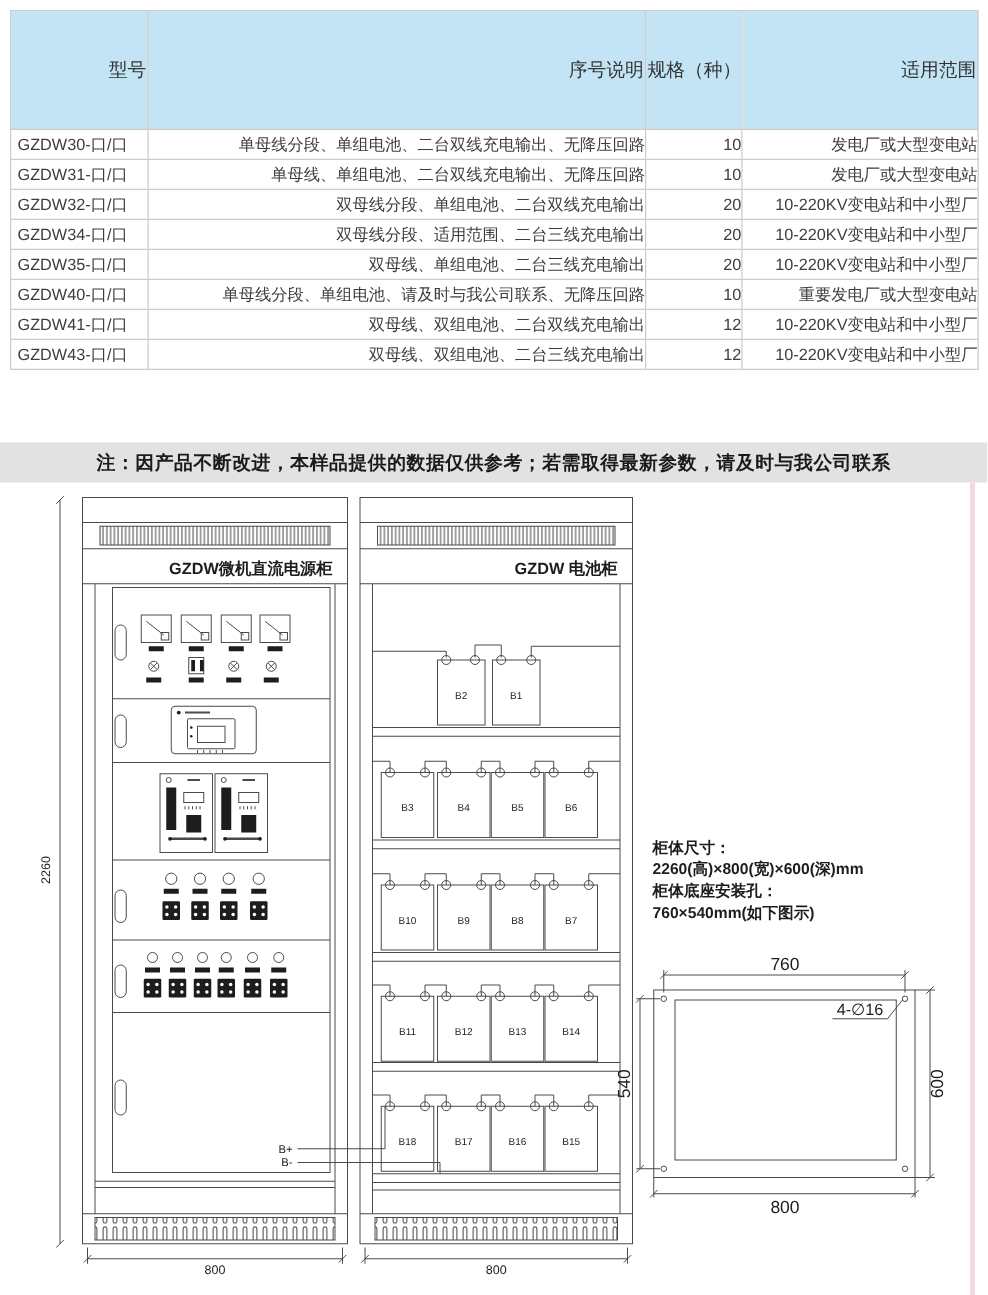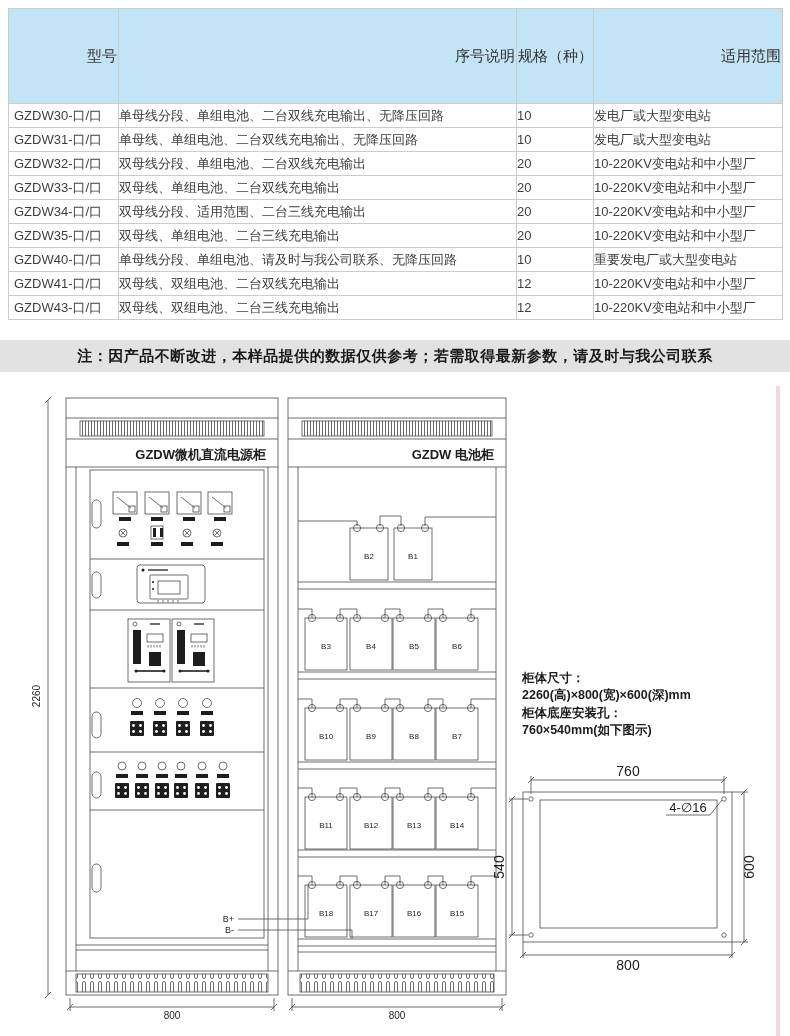--- a/index.html
+++ b/index.html
@@ -1,22 +1,22 @@
 <!DOCTYPE html>
 <html><head>
 <meta charset="utf-8">
 <style>
   html,body{margin:0;padding:0;background:#fff;font-family:"Liberation Sans",sans-serif;}
   .page{position:relative;width:790px;height:1036px;background:#ffffff;overflow:hidden;}
   table.spec{position:absolute;top:8px;left:8px;width:774px;border-collapse:collapse;table-layout:fixed;}
   table.spec th,table.spec td{border:1px solid #cccccc;overflow:hidden;white-space:nowrap;}
   table.spec thead th{background:#c3e4f4;height:92px;font-size:15px;font-weight:normal;color:#333;text-align:right;}
-  table.spec tbody td{height:23px;font-size:13px;color:#3d3d3d;text-align:left;padding:0;}
+  table.spec tbody td{height:23px;font-size:13px;color:#3d3d3d;text-align:right;padding:0;}
   table.spec td.model{text-align:left;padding-left:5px;margin-left:36px;}
-  .note{position:absolute;top:340px;left:0;width:790px;height:32px;background:#e2e2e2;
+  .note{position:absolute;top:354px;left:0;width:790px;height:32px;background:#e2e2e2;
         display:flex;align-items:center;justify-content:center;
         font-weight:bold;font-size:15px;color:#1a1a1a;letter-spacing:0.5px;}
   #drawing{position:absolute;top:386px;left:0;}
   #drawing text{fill:#1d1d1d;}
   .dwg{stroke:#4a4a4a;stroke-width:0.8;fill:none;}
   .fil{fill:#1d1d1d;stroke:none;}
 </style>
 </head>
 <body>
 
@@ -46,26 +46,20 @@
         </tr>
       <tr>
           <td class="model">GZDW31-口/口</td>
           <td>单母线、单组电池、二台双线充电输出、无降压回路</td>
           <td>10</td>
           <td>发电厂或大型变电站</td>
         </tr>
       <tr>
           <td class="model">GZDW32-口/口</td>
           <td>双母线分段、单组电池、二台双线充电输出</td>
-          <td>20</td>
-          <td>10-220KV变电站和中小型厂</td>
-        </tr>
-      <tr>
-          <td class="model">GZDW33-口/口</td>
-          <td>双母线、单组电池、二台双线充电输出</td>
           <td>20</td>
           <td>10-220KV变电站和中小型厂</td>
         </tr>
       <tr>
           <td class="model">GZDW34-口/口</td>
           <td>双母线分段、适用范围、二台三线充电输出</td>
           <td>20</td>
           <td>10-220KV变电站和中小型厂</td>
         </tr>
       <tr>

